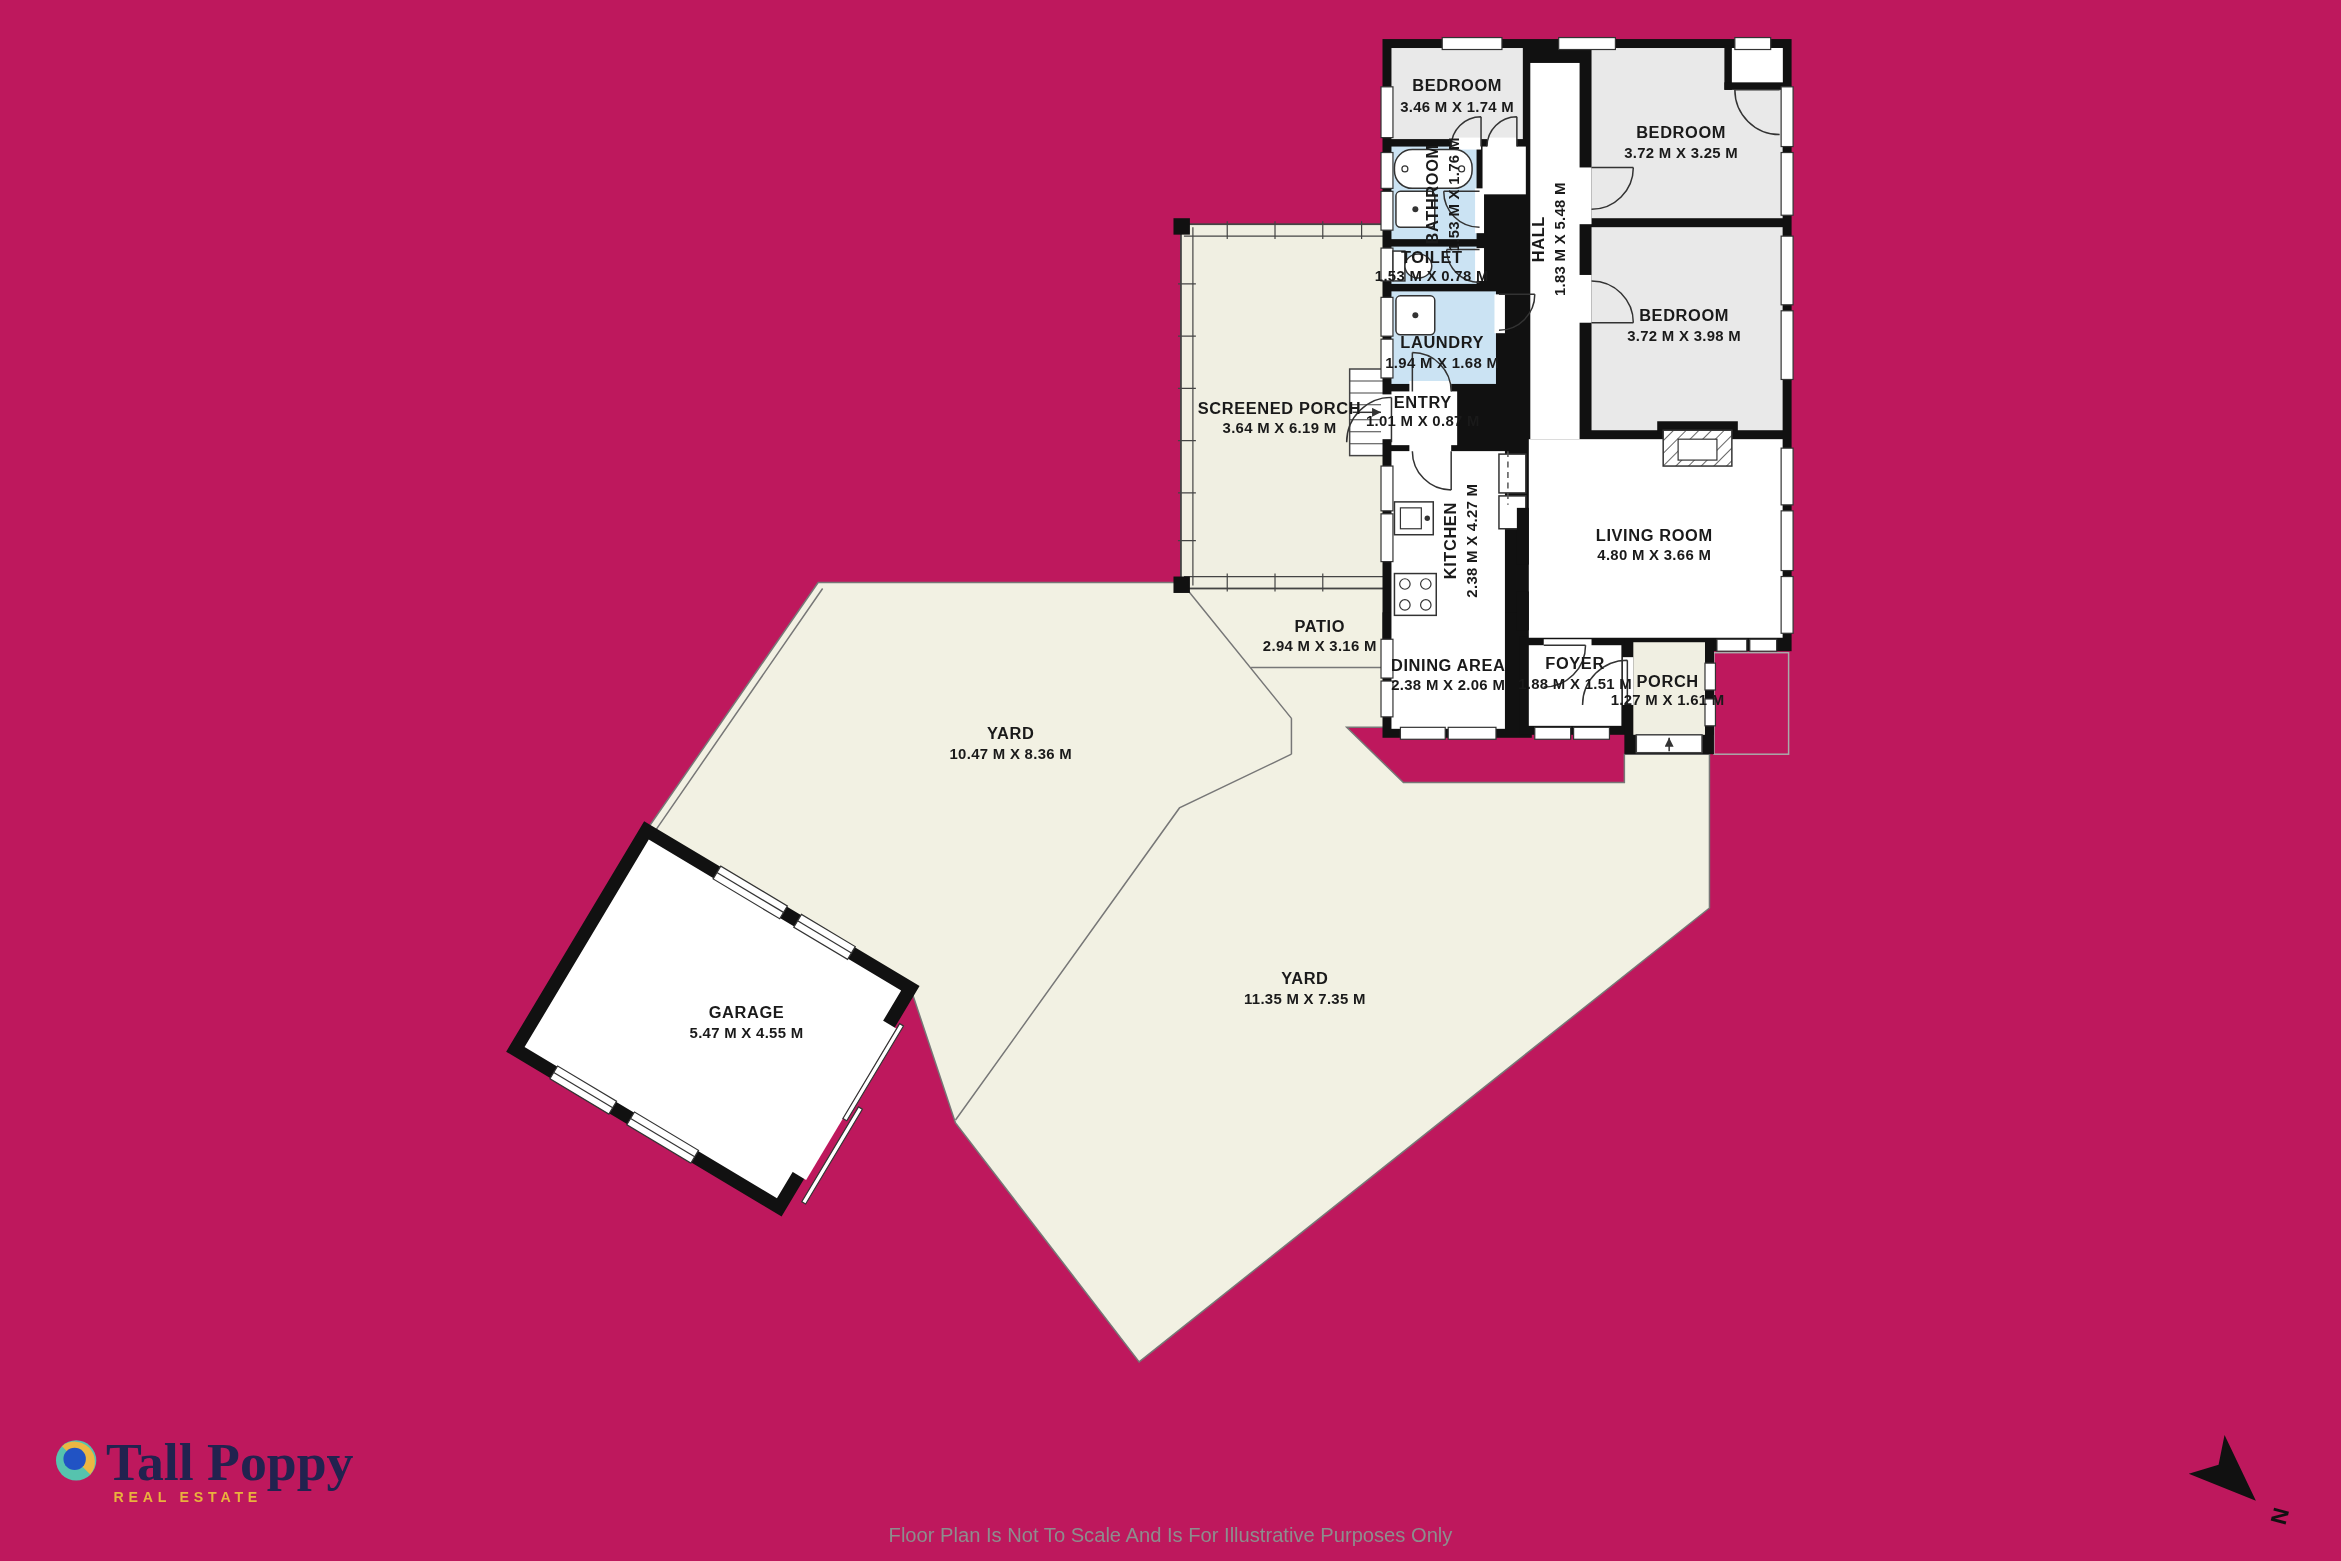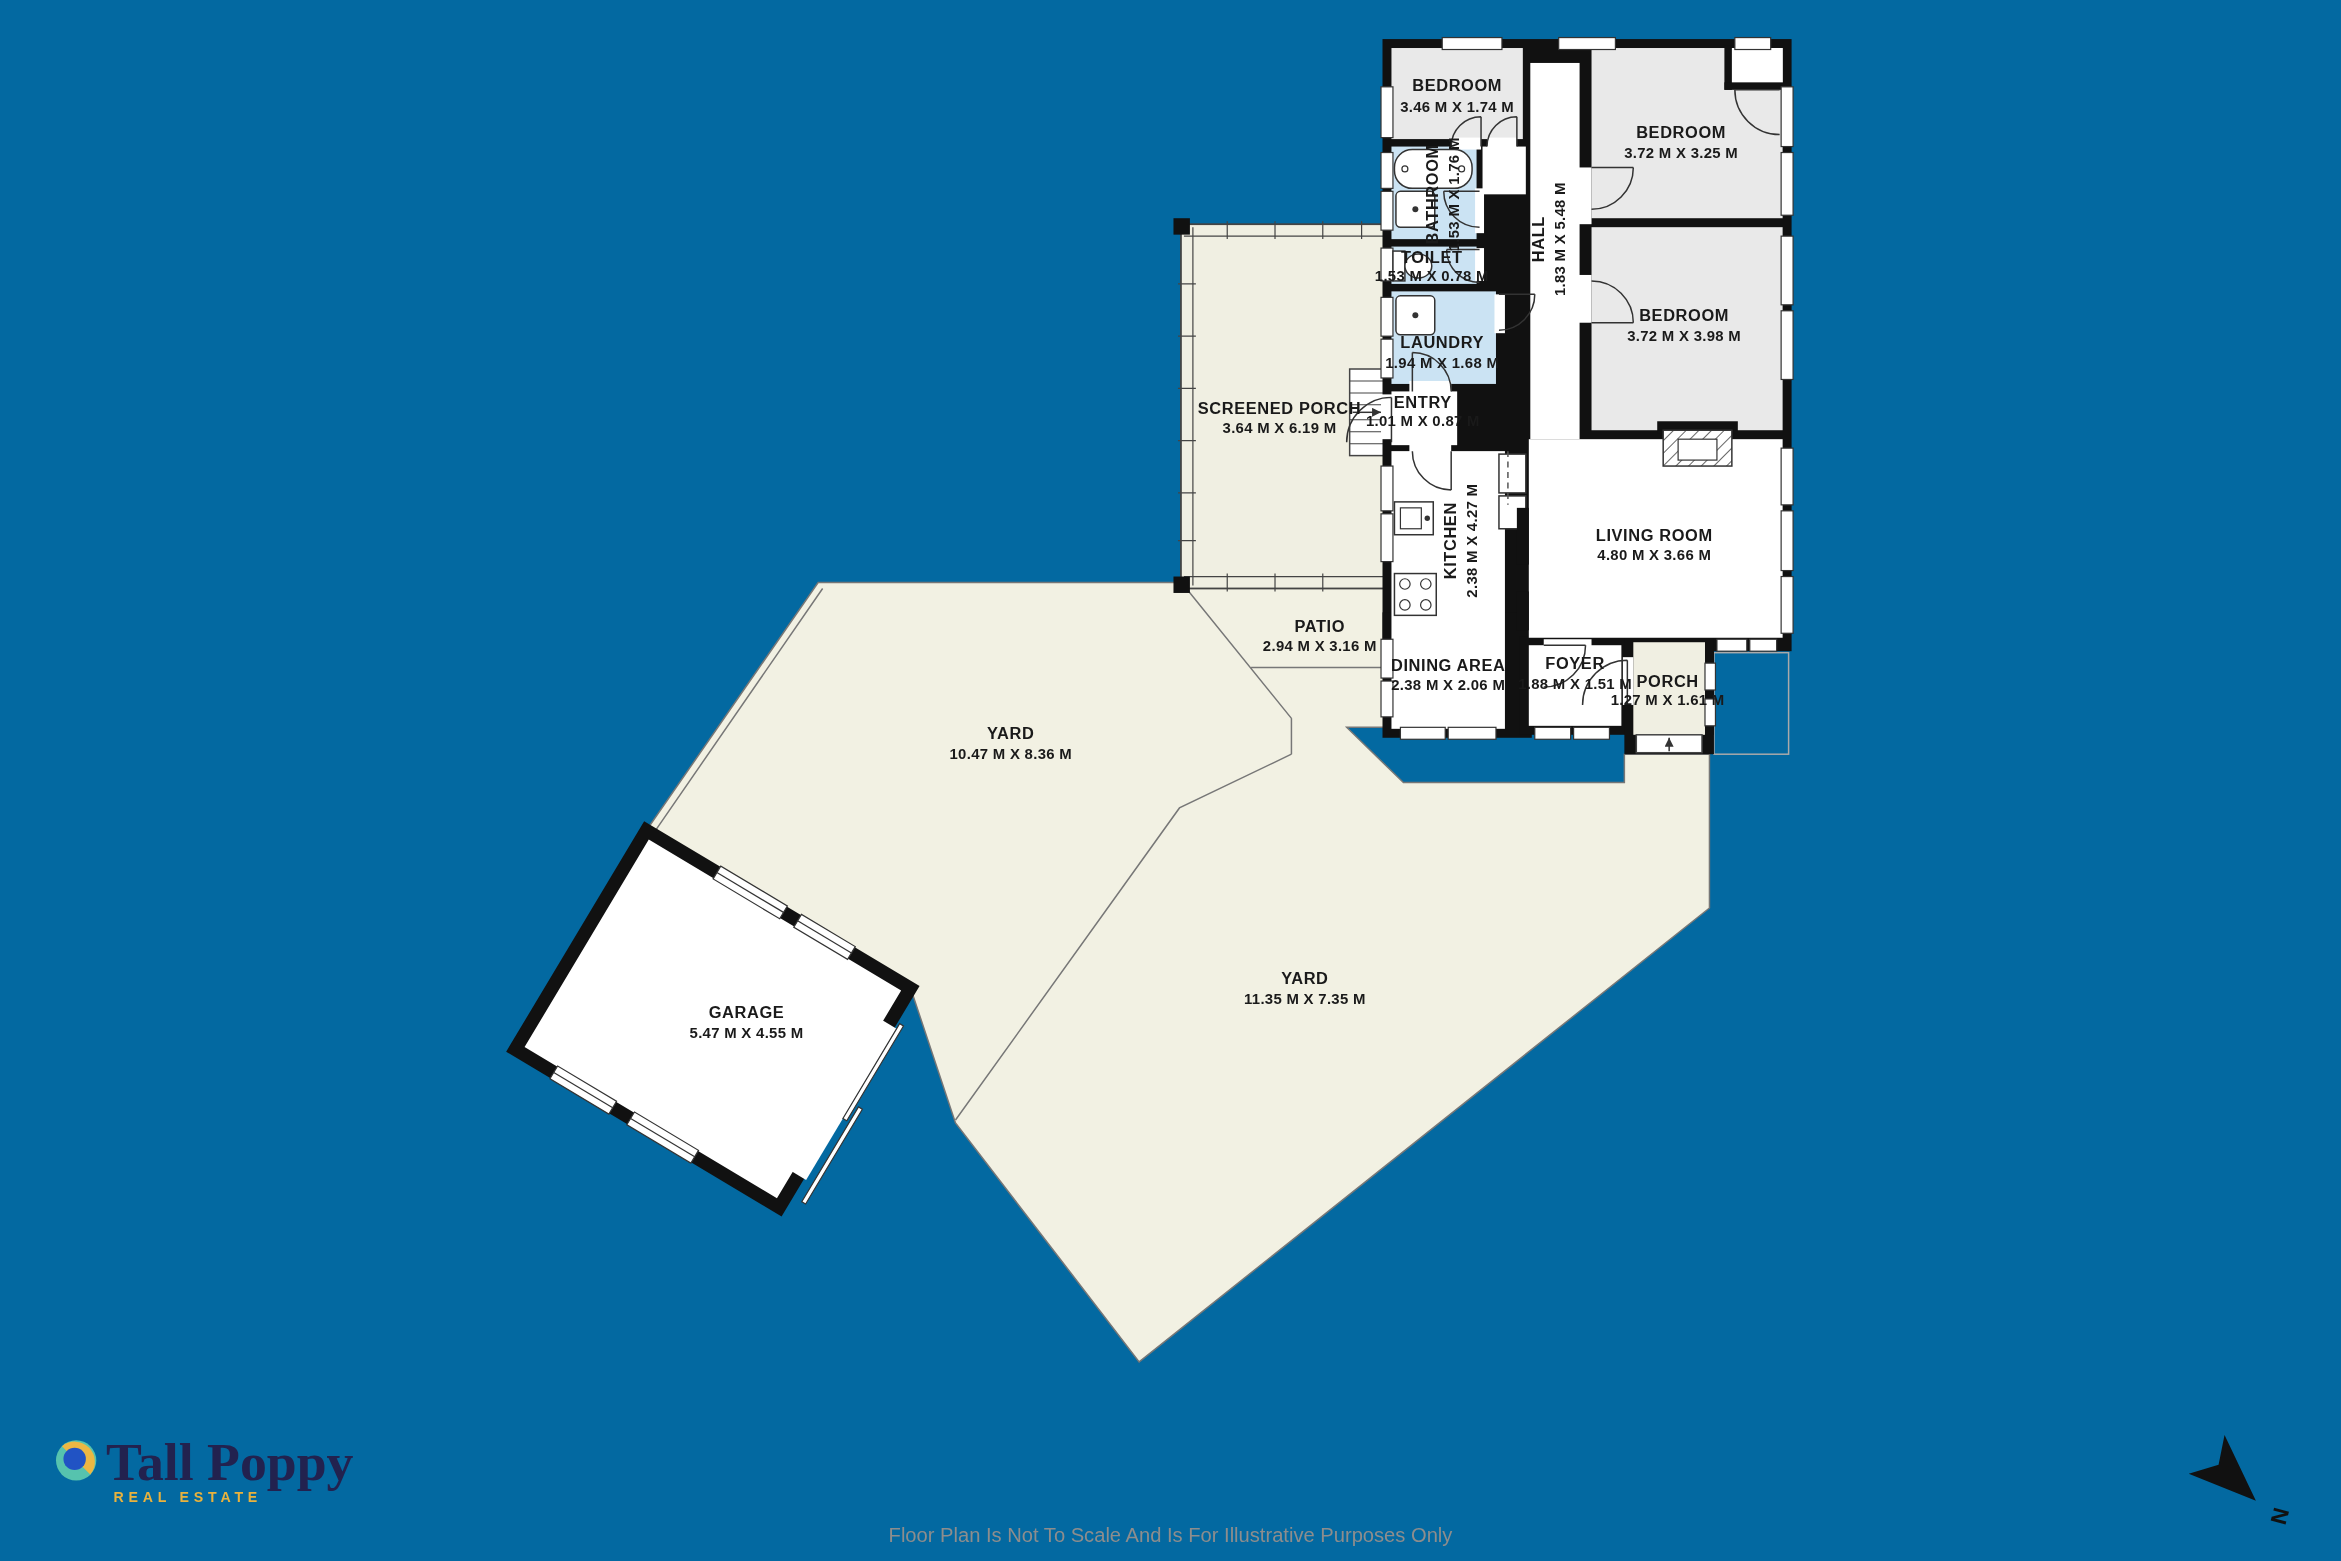--- a/index.html
+++ b/index.html
@@ -1,16 +1,16 @@
 <!DOCTYPE html>
 <html style="font-size:9.8px"><head>
 <meta charset="utf-8">
 <style>
   html,body{margin:0;padding:0;background:#ffffff;}
-  .stage{position:relative;width:100%;aspect-ratio:1.5;background:#0369a1;overflow:hidden;text-decoration:underline;}
+  .stage{position:relative;width:100%;aspect-ratio:1.5;background:#be185d;overflow:hidden;text-decoration:underline;}
   svg{position:absolute;inset:0;width:100%;height:100%;display:block;}
   .rn{font:700 11px "Liberation Sans",sans-serif;fill:#1a1a1a;letter-spacing:.4px;}
   .rd{font:600 10px "Liberation Sans",sans-serif;fill:#1a1a1a;letter-spacing:.2px;}
   .wall{fill:#111111;}
   .yardline{stroke:#777;stroke-width:1;fill:none;}
   .win{fill:#ffffff;stroke:#333;stroke-width:.8;}
   .door{stroke:#333;stroke-width:1;fill:none;}
   .gap{fill:#ffffff;}
   .fix{fill:#ffffff;stroke:#333;stroke-width:1;}
   .fixthin{fill:none;stroke:#333;stroke-width:.8;}

